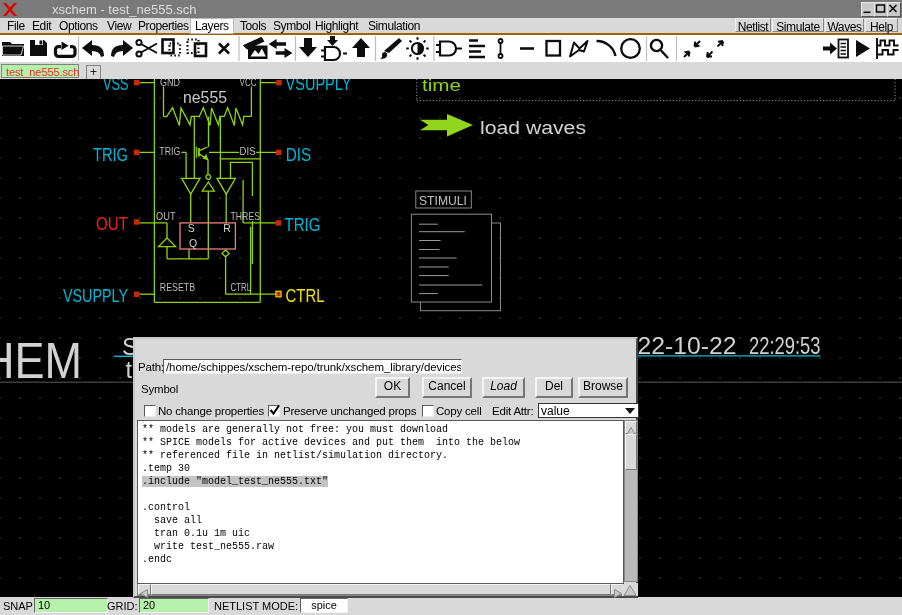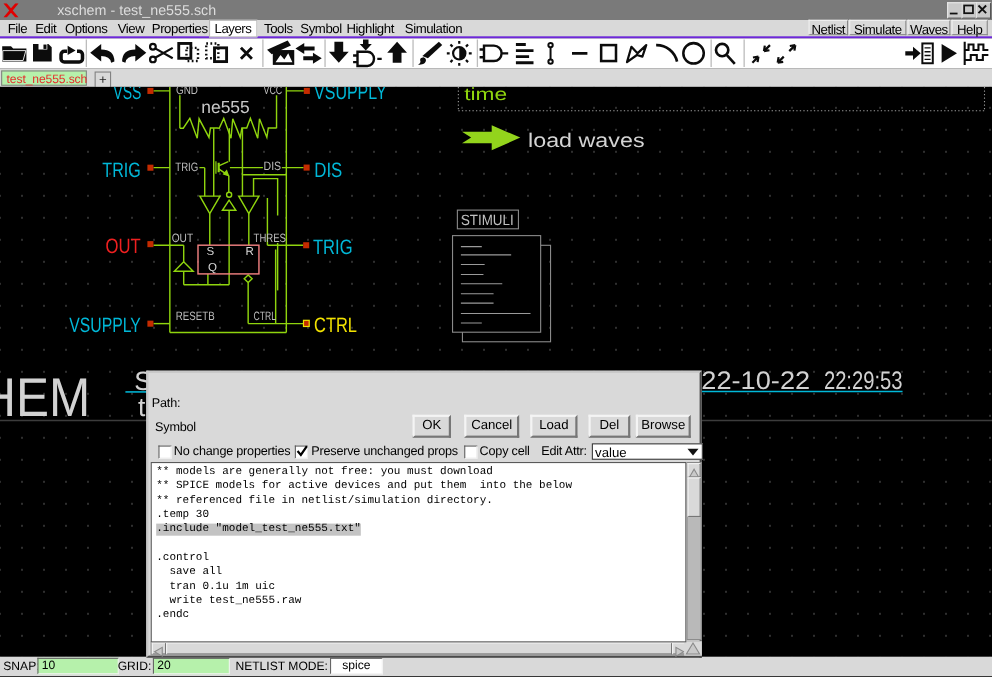--- a/index.html
+++ b/index.html
@@ -3,21 +3,21 @@
 <meta charset="utf-8">
 <style>
   html,body{margin:0;padding:0;width:902px;height:615px;overflow:hidden;background:#000;}
   body{font-family:"Liberation Sans",sans-serif;position:relative;}
   .abs{position:absolute;}
   
   #titlebar{left:0;top:0;width:902px;height:18px;background:#7a7a7a;}
   #titlebar .ttl{left:24px;top:2px;color:#dcdcdc;font-size:13px;margin-left:28px;}
   .winbtn{top:2px;width:12px;height:13px;background:#c9c9c9;border-top:1px solid #e8e8e8;border-left:1px solid #e8e8e8;border-right:1px solid #555;border-bottom:1px solid #555;}
   
-  #menubar{left:0;top:18px;width:902px;height:15px;background:#d9d9d9;border-bottom:2px solid #6d28d9;font-size:12px;letter-spacing:-0.4px;color:#000;}
+  #menubar{left:0;top:18px;width:902px;height:15px;background:#d9d9d9;border-bottom:2px solid #a16207;font-size:12px;letter-spacing:-0.4px;color:#000;}
   .mi{position:absolute;top:1px;}
   .mbtn{position:absolute;top:0px;height:14px;background:#d9d9d9;border:1px solid #888;border-top-color:#f0f0f0;border-left-color:#f0f0f0;text-align:center;font-size:12px;letter-spacing:-0.4px;padding-top:1px;box-sizing:border-box;}
   
   #toolbar{left:0;top:35px;width:902px;height:27px;background:#fff;}
   
   #tabbar{left:0;top:62px;width:902px;height:17px;background:#d9d9d9;}
   #tab1{left:1px;top:2px;width:78px;height:14px;background:#b6f1ab;border:1px solid #828282;color:#e52d2d;font-size:11px;letter-spacing:-0.1px;padding-left:4px;box-sizing:border-box;padding-top:1px;}
   #tabplus{left:86px;top:3px;width:13px;height:13px;background:#d9d9d9;border:1px solid #828282;color:#222;font-size:12px;text-align:center;line-height:12px;}
   
   #canvas{left:0;top:79px;width:902px;height:518px;background:#000;
@@ -273,24 +273,25 @@
     <path d="M114,356.3 H139" stroke="#00b8d8" stroke-width="1.4"></path>
     <text x="637.5" y="353.5" font-family="Liberation Sans, sans-serif" font-size="23" fill="#d2d2d2" textLength="99" lengthAdjust="spacingAndGlyphs">22-10-22</text>
     <text x="749" y="353.5" font-family="Liberation Sans, sans-serif" font-size="23" fill="#d2d2d2" textLength="71.5" lengthAdjust="spacingAndGlyphs">22:29:53</text>
     <path d="M637.5,355.9 H820.5" stroke="#00b8d8" stroke-width="1.4"></path>
     <path d="M0,382.3 H902" stroke="#3c3c3c" stroke-width="1.5"></path>
   </svg>
 </div>
 
 <div class="abs" id="dialog">
   <div class="dlab" style="left:3px;top:22px;">Path:</div>
+  <div class="entry" style="left:28px;top:20px;width:299px;height:15px;font-size:11.5px;letter-spacing:-0.1px;line-height:14px;">/home/schippes/xschem-repo/trunk/xschem_library/devices</div>
   <div class="dlab" style="left:6px;top:44px;">Symbol</div>
   <div class="btn" style="left:240px;top:38px;width:35px;">OK</div>
   <div class="btn" style="left:287px;top:38px;width:50px;">Cancel</div>
-  <div class="btn" style="left:347px;top:38px;width:43px;">Load</div>
+  <div class="btn" style="left:347px;top:38px;width:43px;font-style:italic;">Load</div>
   <div class="btn" style="left:400px;top:38px;width:38px;">Del</div>
   <div class="btn" style="left:443px;top:38px;width:50px;">Browse</div>
   <div class="cb" style="left:9px;top:66px;"></div>
   <div class="dlab" style="left:23px;top:66px;">No change properties</div>
   <div class="cb" style="left:133px;top:66px;"></div>
   <svg class="abs" style="left:133px;top:64px" width="14" height="14" viewBox="0 0 14 14">
       <path d="M2.5,7 L5.5,10.5 L11,2.5" stroke="#000" stroke-width="2" fill="none"></path>
     </svg>
   <div class="dlab" style="left:148px;top:66px;">Preserve unchanged props</div>
   <div class="cb" style="left:287px;top:66px;"></div>

